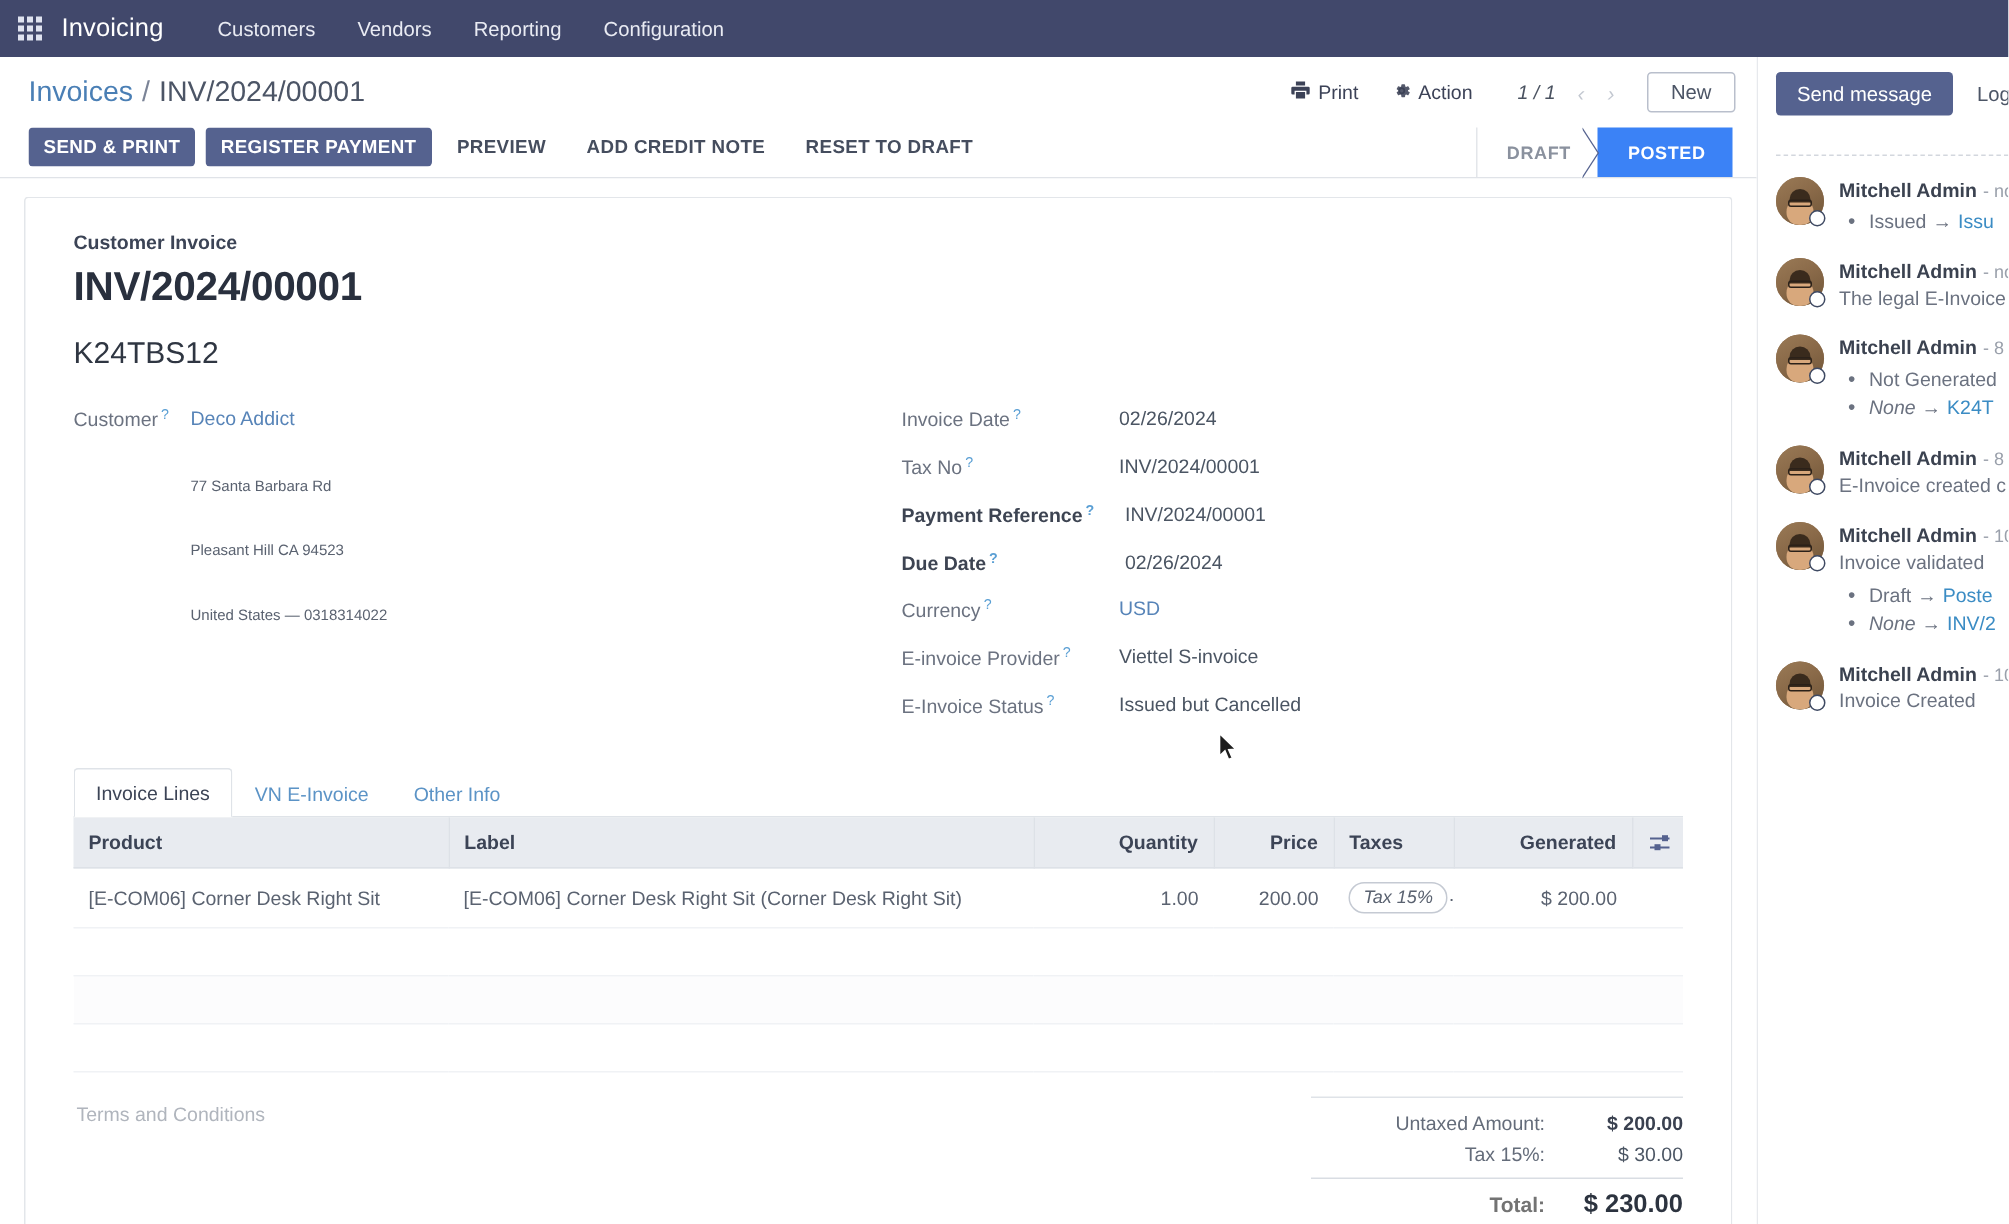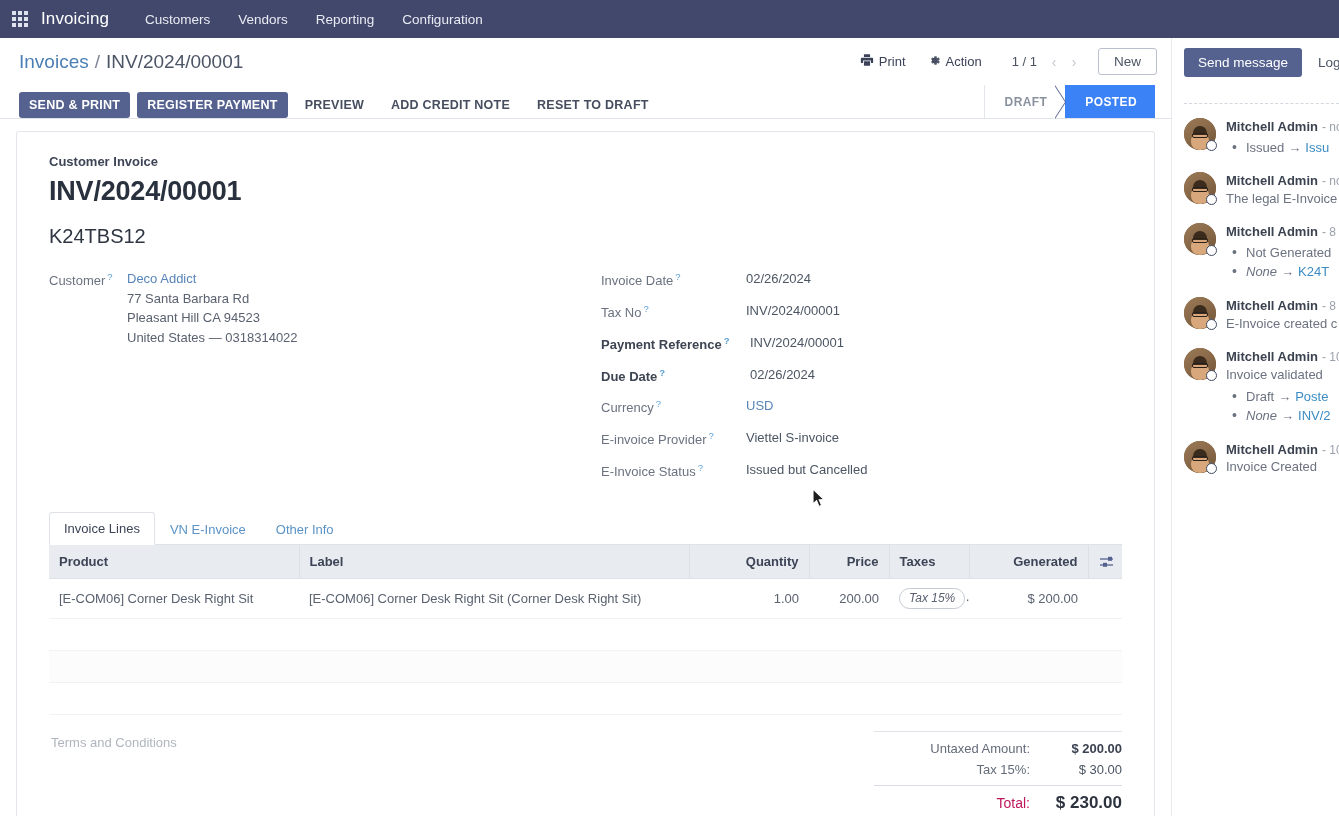--- a/index.html
+++ b/index.html
@@ -61,36 +61,36 @@
   .breadcrumb { font-size: 19px; color: #4a5568; display:flex; align-items:baseline; }
   .breadcrumb .bc-link { color: #4a7fb5; cursor: pointer; }
   .breadcrumb .bc-sep { margin: 0 6px; color: #7b8497; }
   .breadcrumb .bc-current { color: #4c5566; }
   .cp-top-right { margin-left: auto; display: flex; align-items: center; gap: 0; }
   .cp-btn-txt {
     display: flex; align-items: center; gap: 5px;
     font-size: 13px; color: #3c4257; padding: 5px 11px; cursor: pointer;
     white-space: nowrap;
   }
-  .pager { display: flex; align-items: center; margin-left: 12px; font-size: 13px; color: #4a5260; }
+  .pager { display: flex; align-items: center; margin-left: 12px; font-size: 13px; color: #4a5260; font-style: italic; }
   .pager .counter { padding: 0 7px; white-space: nowrap; }
   .pager .arrow {
     width: 20px; text-align: center; color: #c2c7d0; cursor: pointer; font-size: 14px;
   }
   .new-btn {
     margin-left: 14px;
     border: 1px solid #b9bfcc; background: #fff; color: #4c5566;
     border-radius: 3px; padding: 6px 15px; font-size: 13.5px; cursor: pointer;
     line-height: 1;
   }
 
   
   .cp-bottom {
     height: 34px; flex: 0 0 34px;
-    display: flex; align-items: flex-end;
+    display: flex; align-items: flex-start;
     padding: 0 16px 0 19px;
     border-bottom: 1px solid #e0e3e8;
     background: #fff;
   }
   .act-btn {
     font-size: 12.5px; font-weight: 700; letter-spacing: .25px;
     padding: 5px 9px; margin-right: 7px; border-radius: 3px;
     cursor: pointer; white-space: nowrap; border: 1px solid transparent;
     line-height: 1.15;
   }
@@ -144,21 +144,21 @@
   .fcol.left .flabel { width: 78px; }
   .fcol.right .flabel { width: 145px; }
   .flabel.req { font-weight: 700; color: #3d4452; }
   .flabel .q {
     color: #5a9fd4; font-size: 9.5px; vertical-align: super;
     margin-left: 2px; cursor: help;
   }
   .fval { font-size: 13px; color: #4b5563; line-height: 1.45; }
   .fval.link { color: #5784b8; cursor: pointer; }
   .fval.indent { padding-left: 4px; }
-  .addr { font-size: 13px; color: #5a6270; line-height: 1.5; }
+  .addr { font-size: 10px; color: #5a6270; line-height: 1.5; margin-top: 28px; }
 
   
   .notebook { margin-top: 18px; }
   .tabs { display: flex; align-items: flex-end; border-bottom: 1px solid #dfe3e8; }
   .tab {
     font-size: 13px; color: #5b93c6; padding: 8px 14px; cursor: pointer;
     border: 1px solid transparent; border-bottom: none; position: relative; top: 1px;
     white-space: nowrap;
   }
   .tab.active {
@@ -202,21 +202,21 @@
   }
   .totals { width: 248px; flex: 0 0 248px; }
   .tot-row {
     display: flex; justify-content: flex-end; align-items: baseline;
     font-size: 13px; padding: 3px 0;
   }
   .tot-label { color: #646c7a; margin-right: 14px; }
   .tot-val { color: #4b5563; min-width: 78px; text-align: right; }
   .tot-row.strong .tot-val { font-weight: 700; color: #3a4150; }
   .tot-row.grand { border-top: 1px solid #d9dde3; margin-top: 5px; padding-top: 7px; }
-  .tot-row.grand .tot-label { font-size: 14px; color: #be185d; }
+  .tot-row.grand .tot-label { font-size: 14px; color: #737373; font-weight: bold; }
   .tot-row.grand .tot-val { font-size: 17px; font-weight: 700; color: #2c333f; }
   .tot-sep { border-top: 1px solid #dfe3e8; margin-bottom: 6px; }
 
   
   .chatter {
     flex: 1 1 auto; min-width: 0;
     background: #fff; display: flex; flex-direction: column;
     overflow: hidden;
   }
   .chatter-top { padding: 10px 0 0 12px; display: flex; align-items: center; gap: 14px; }

